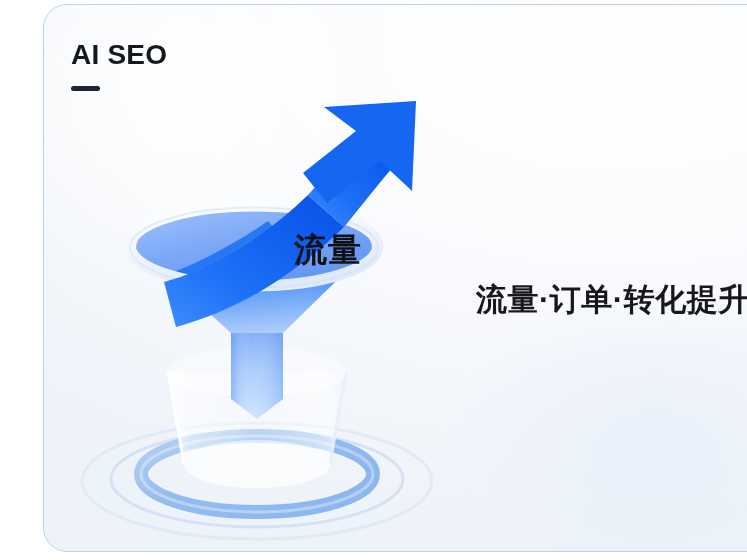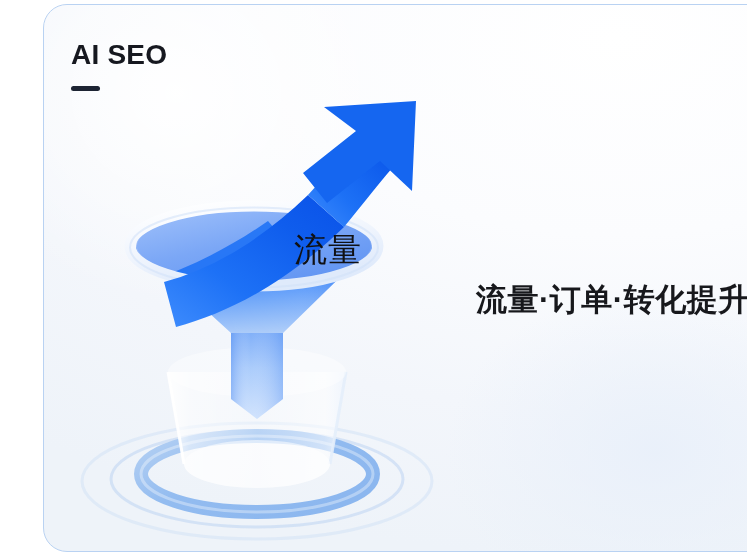--- a/index.html
+++ b/index.html
@@ -91,21 +91,21 @@
     left: 28px;
     top: 76px;
     width: 420px;
     height: 460px;
   }
   #art svg { display: block; }
 
   
   .art-label {
     position: absolute;
-    font-weight: 400;
+    font-weight: 700;
     color: #101114;
     white-space: nowrap;
     line-height: 1;
   }
   #label-traffic {
     left: 222px;
     top: 152px;
     font-size: 33px;
     letter-spacing: 1px;
   }

